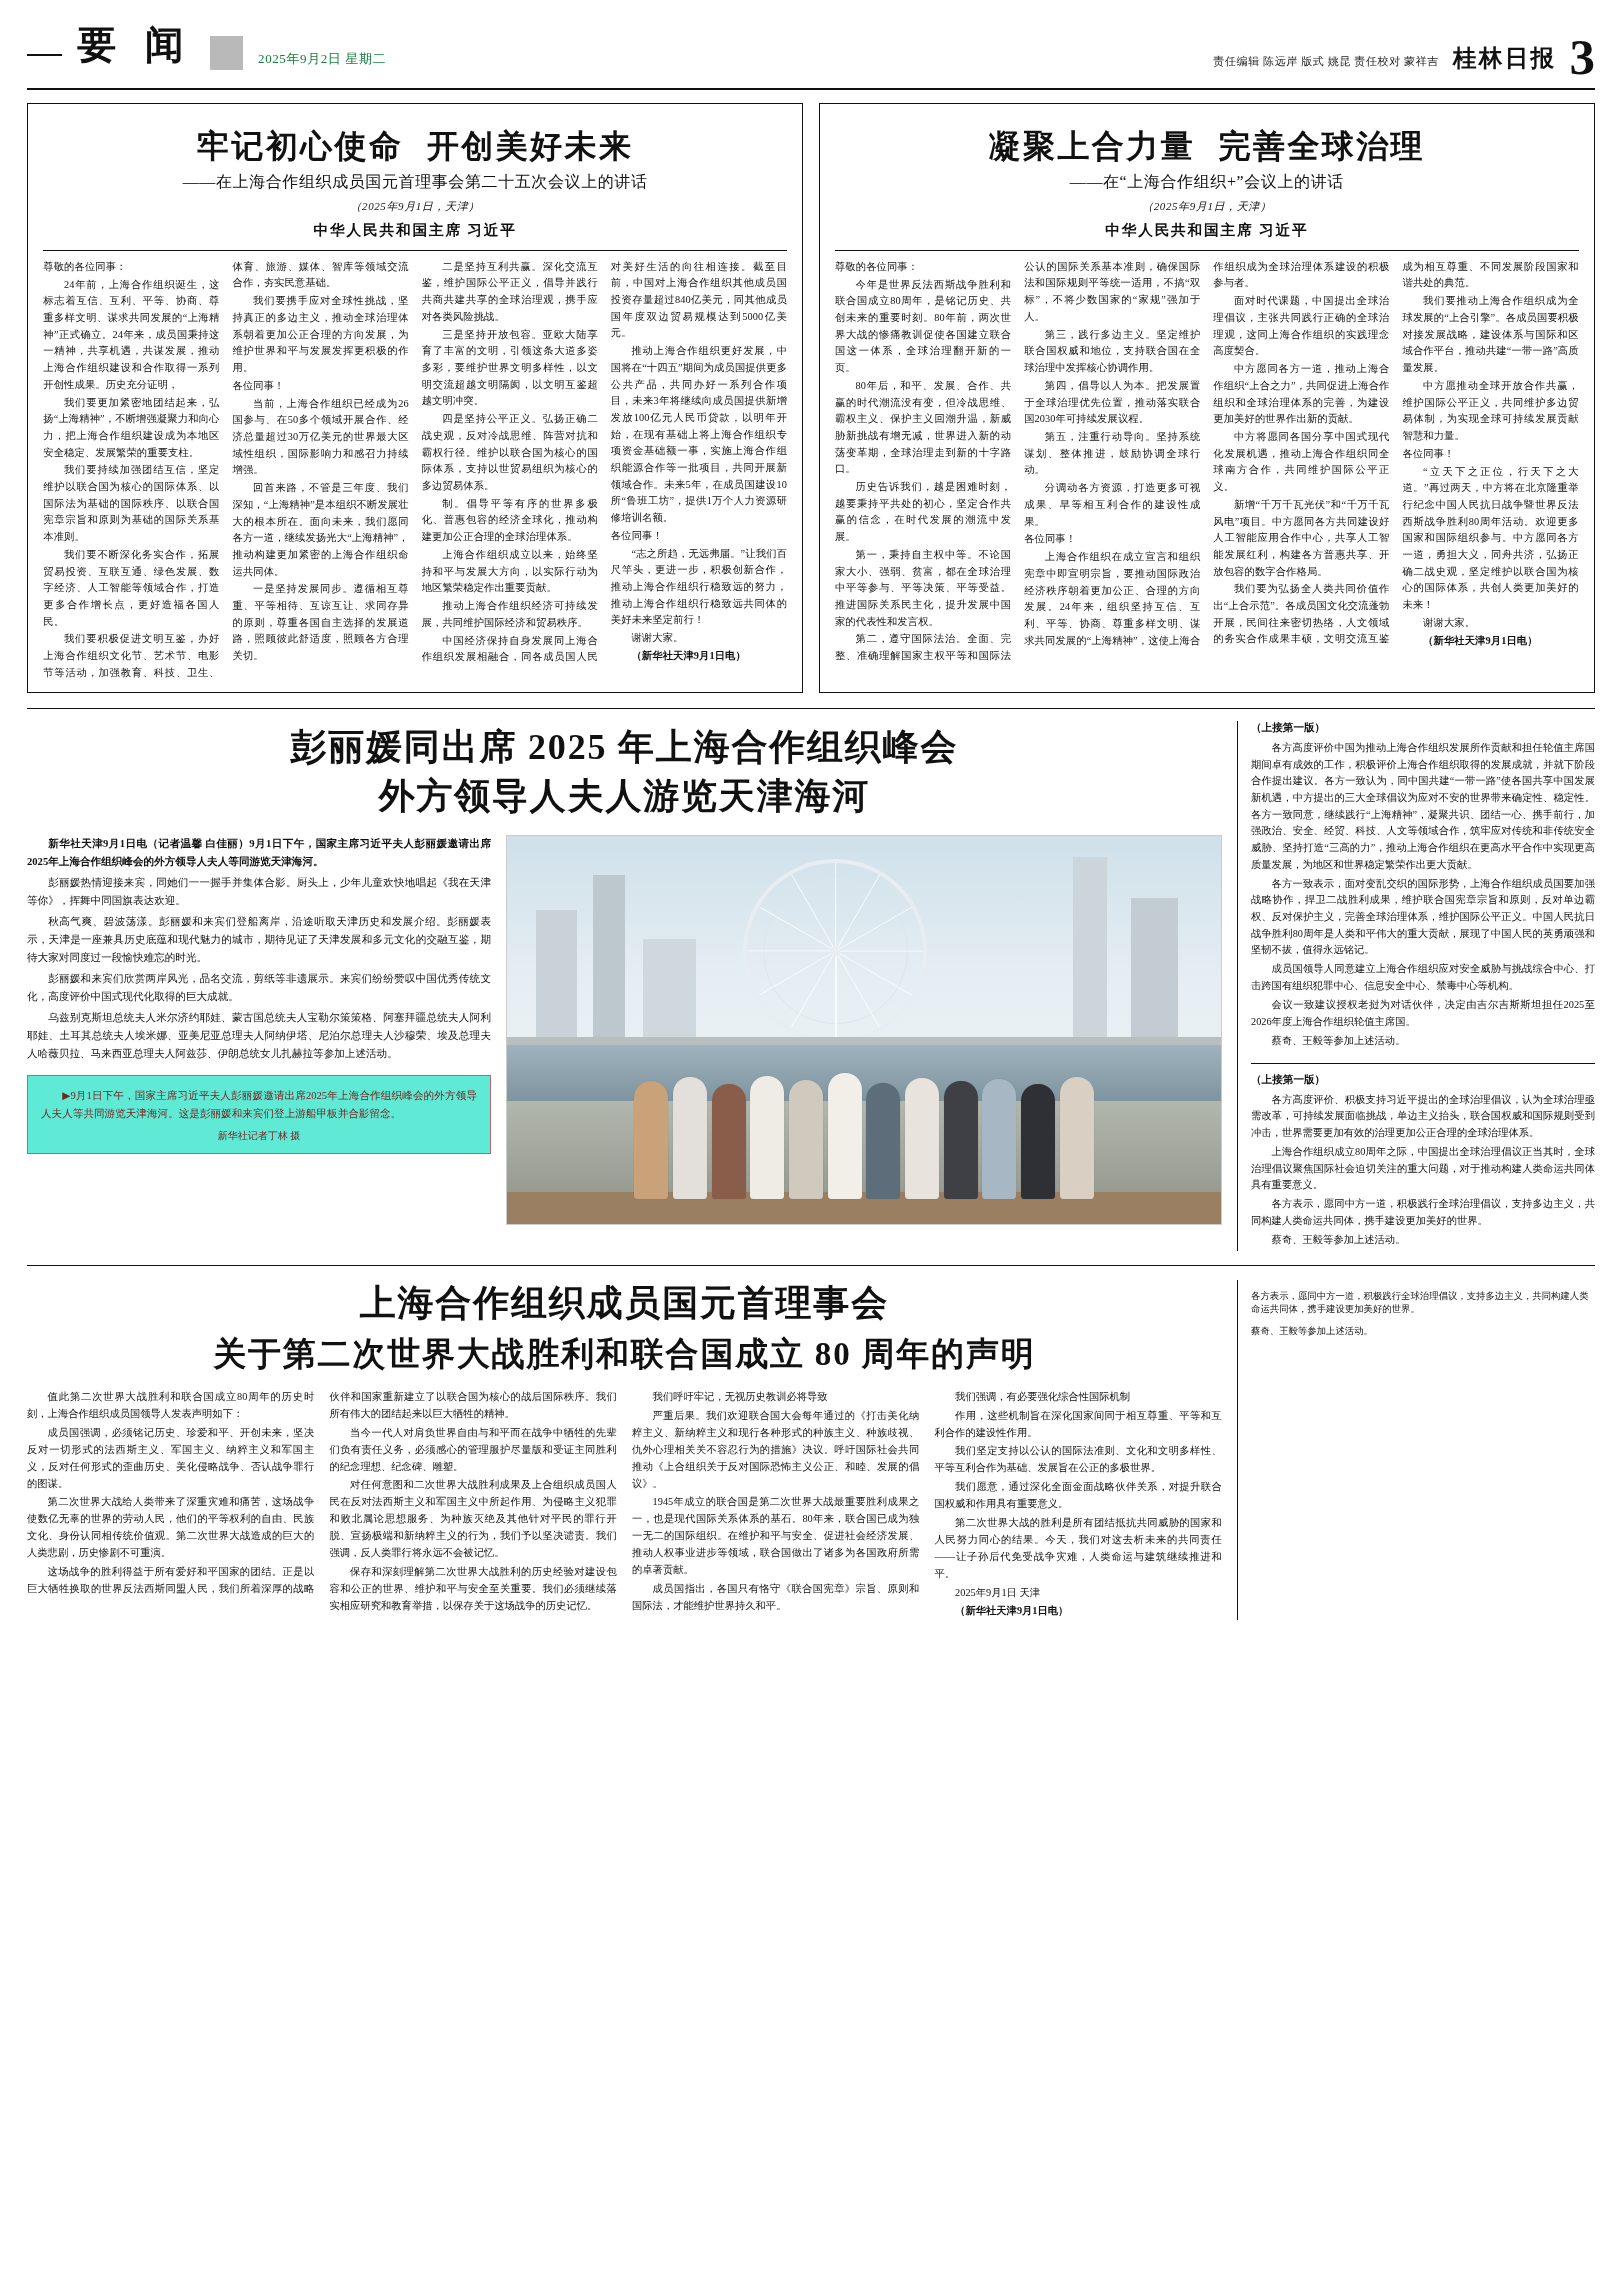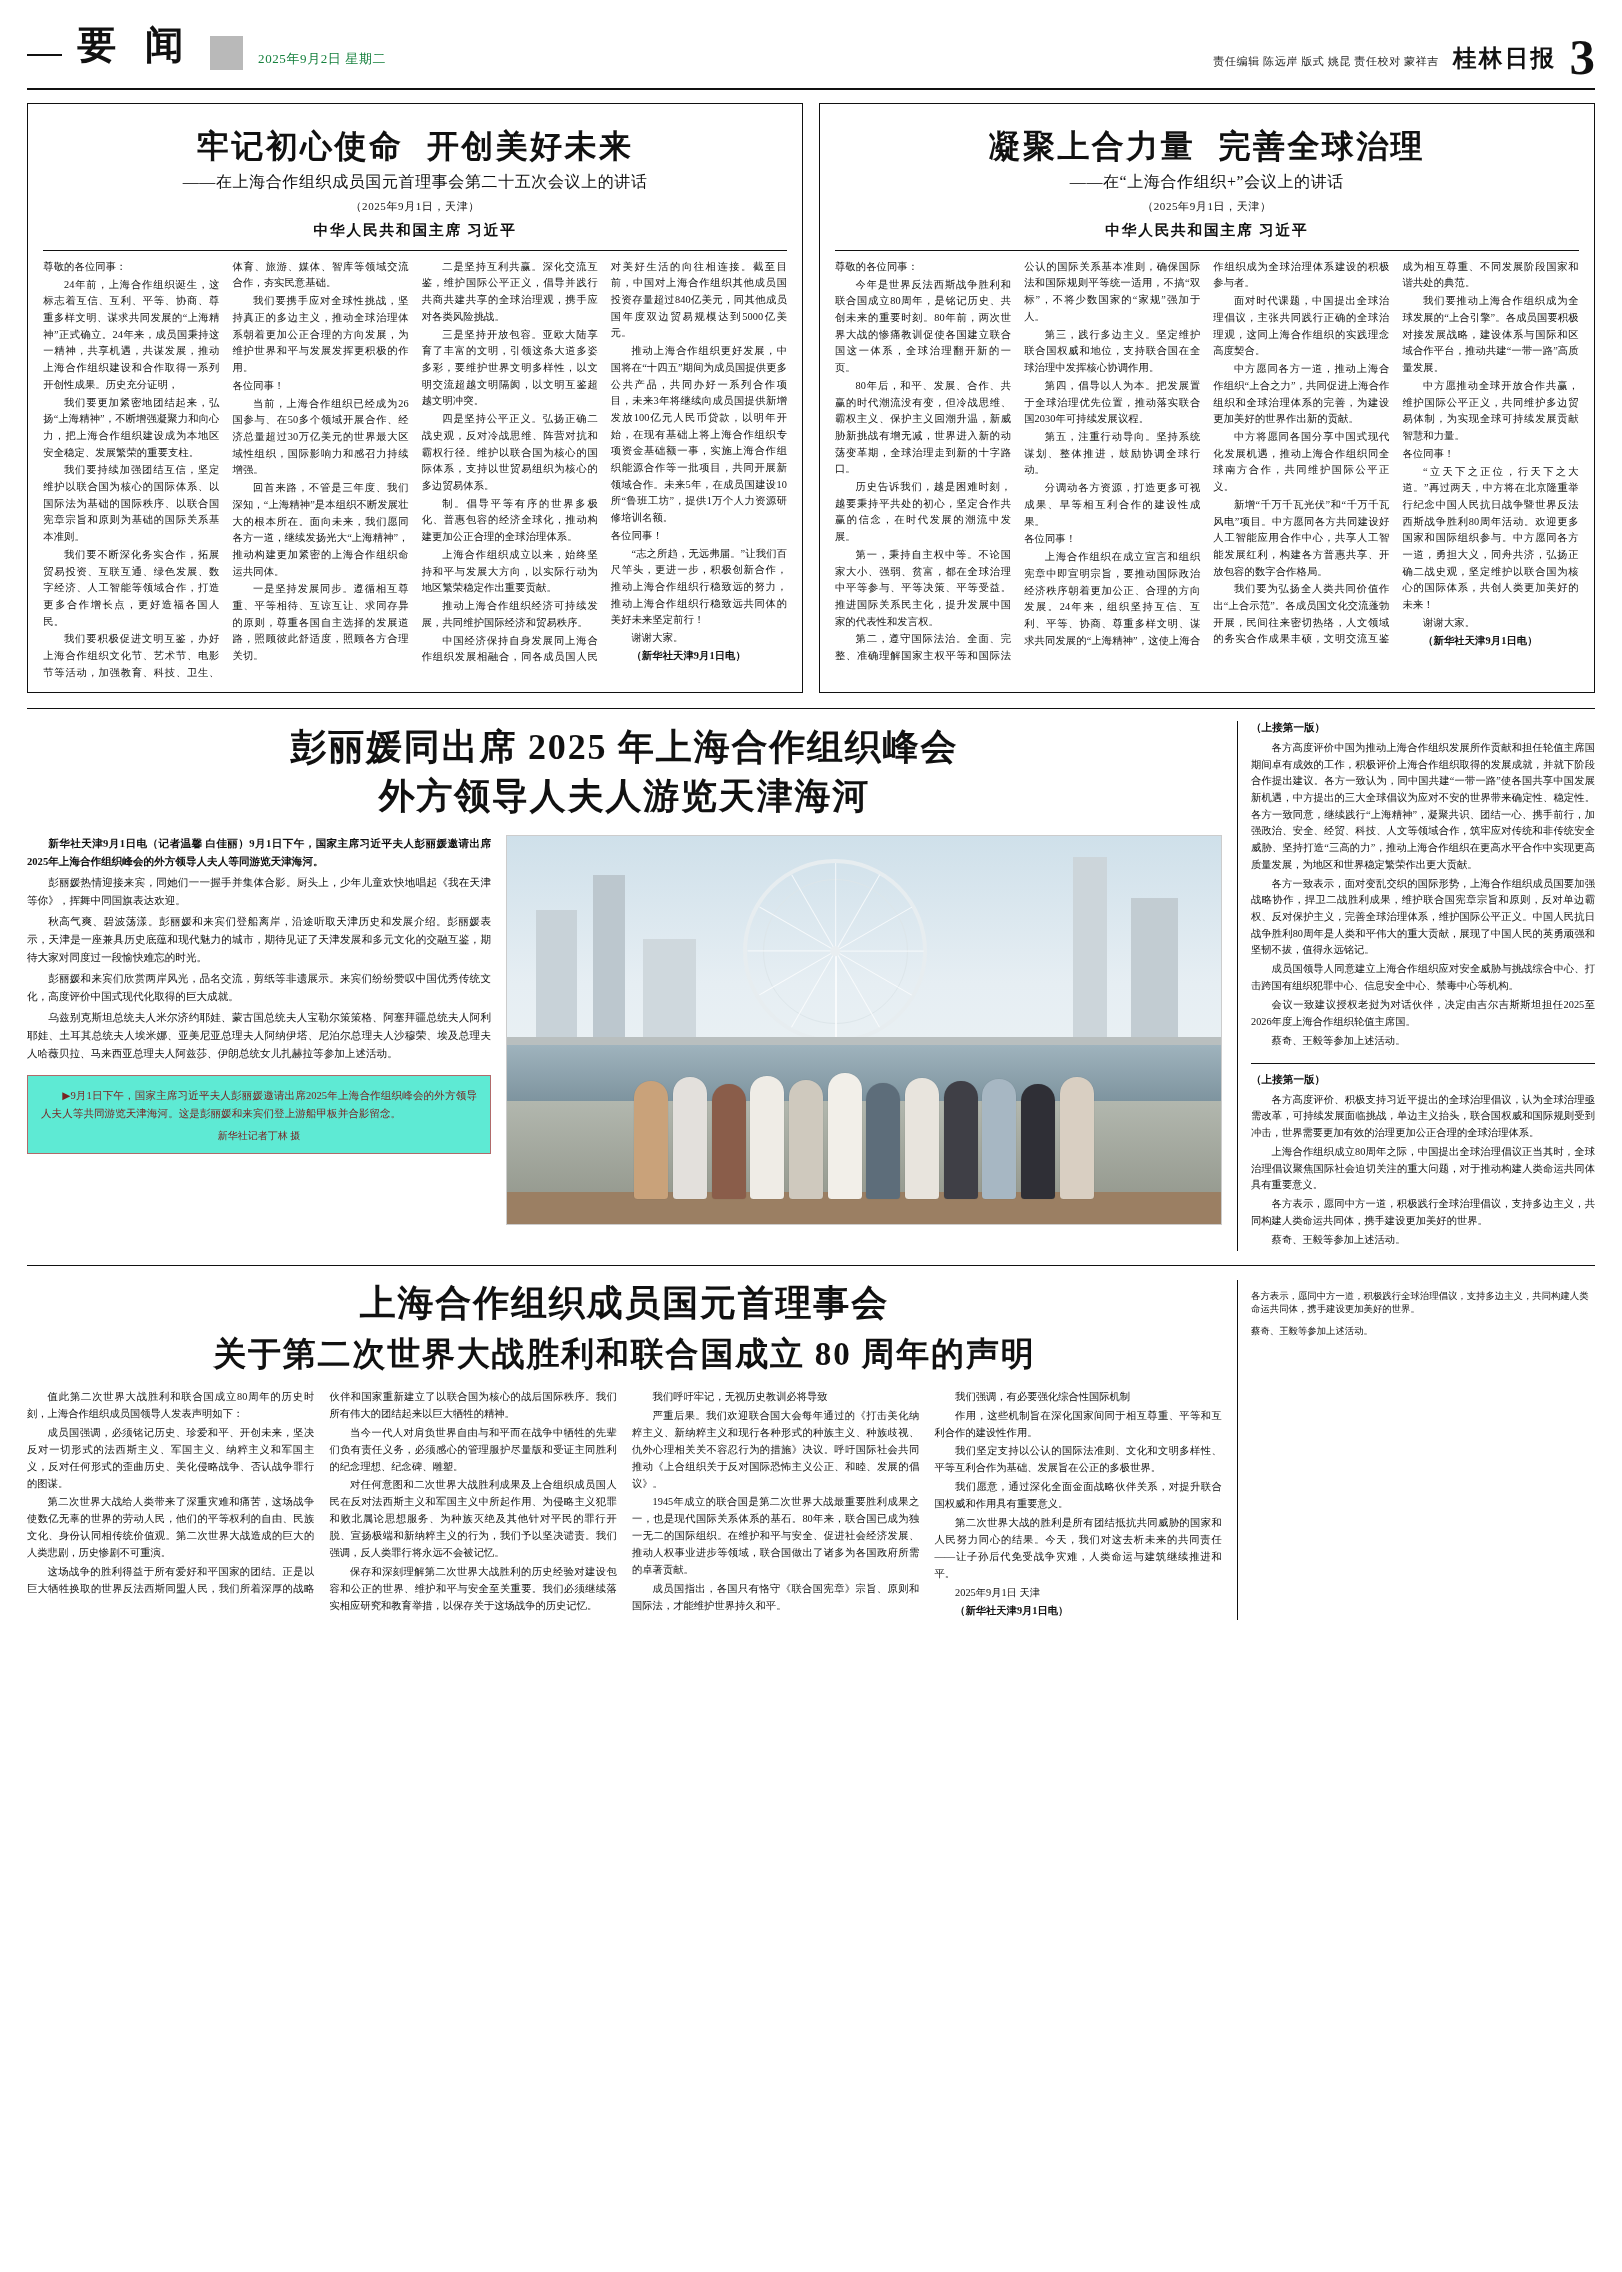--- a/index.html
+++ b/index.html
@@ -19,21 +19,21 @@
   .mh-logo{font-size:23.5px;font-weight:bold;letter-spacing:2.4px;color:#111;line-height:1;margin-bottom:7px;font-family:"Liberation Serif",serif;text-align:center;}
   .mh-pageno{font-size:51px;font-weight:bold;line-height:.8;margin-left:13px;align-self:flex-end;}
   .mh-rightwrap{display:flex;align-items:flex-end;}
 
   
   .toprow{display:flex;gap:15.3px;margin-top:13px;}
   .artbox{border:1.2px solid #111;padding:13px 15.3px 10.6px 15.3px;box-sizing:border-box;flex:1 1 0;position:relative;}
   .art-h1{text-align:center;font-size:32px;font-weight:bold;letter-spacing:2.4px;line-height:1.25;margin:9.4px 0 3.5px 0;}
   .art-h1 .gap{display:inline-block;width:23.5px;}
   .art-sub{text-align:center;font-size:16px;margin:5.9px 0 2.4px 0;letter-spacing:0.6px;}
-  .art-date{text-align:center;font-size:11px;margin:5.9px 0 7px 0;letter-spacing:0.6px;}
+  .art-date{text-align:center;font-size:11px;margin:5.9px 0 7px 0;letter-spacing:0.6px;font-style:italic;}
   .art-author{text-align:center;font-size:14.7px;font-weight:bold;letter-spacing:1.8px;margin:3.5px 0 9.4px 0;}
   .hr-thin{border:0;border-top:0.6px solid #111;margin:7px 0 8.2px 0;}
   .cols4{column-count:4;column-gap:13px;column-rule:0;}
   .bodytext p{font-size:10.3px;line-height:1.62;margin:0 0 1.2px 0;text-align:justify;text-indent:2em;letter-spacing:0.1px;}
   .bodytext p.noind{text-indent:0;}
   .sig{text-align:right;font-size:10.3px;margin-top:4.7px;font-weight:bold;}
 
   
   .midrow{display:flex;margin-top:15.3px;border-top:1.8px solid #111;padding-top:11.8px;}
   .midleft{flex:0 0 1210px;padding-right:15.3px;box-sizing:border-box;}

